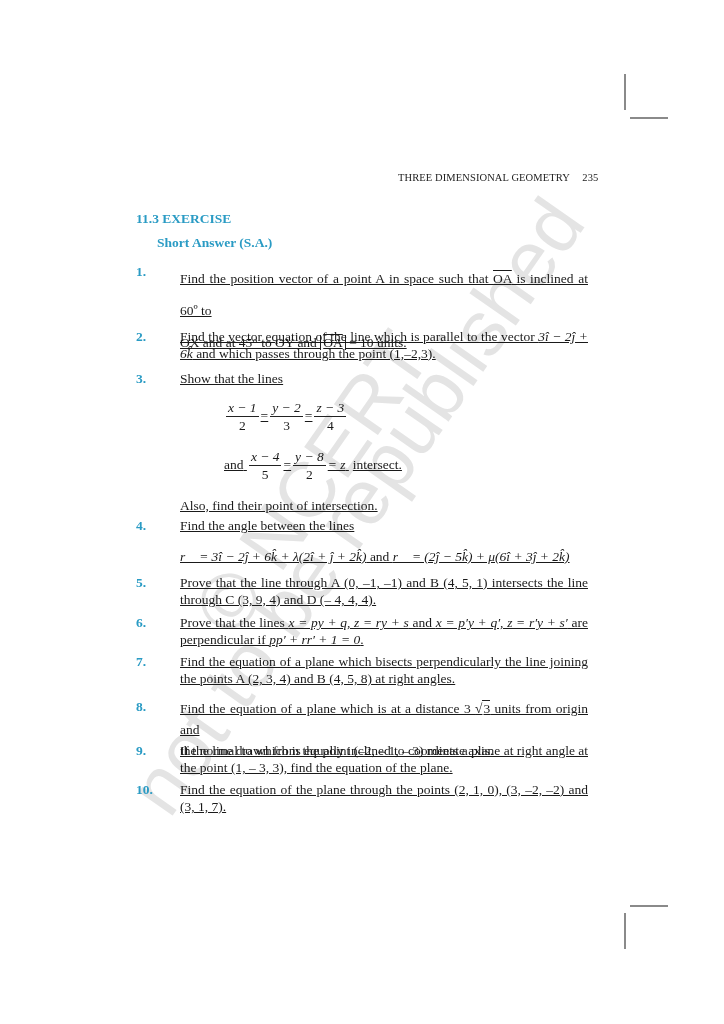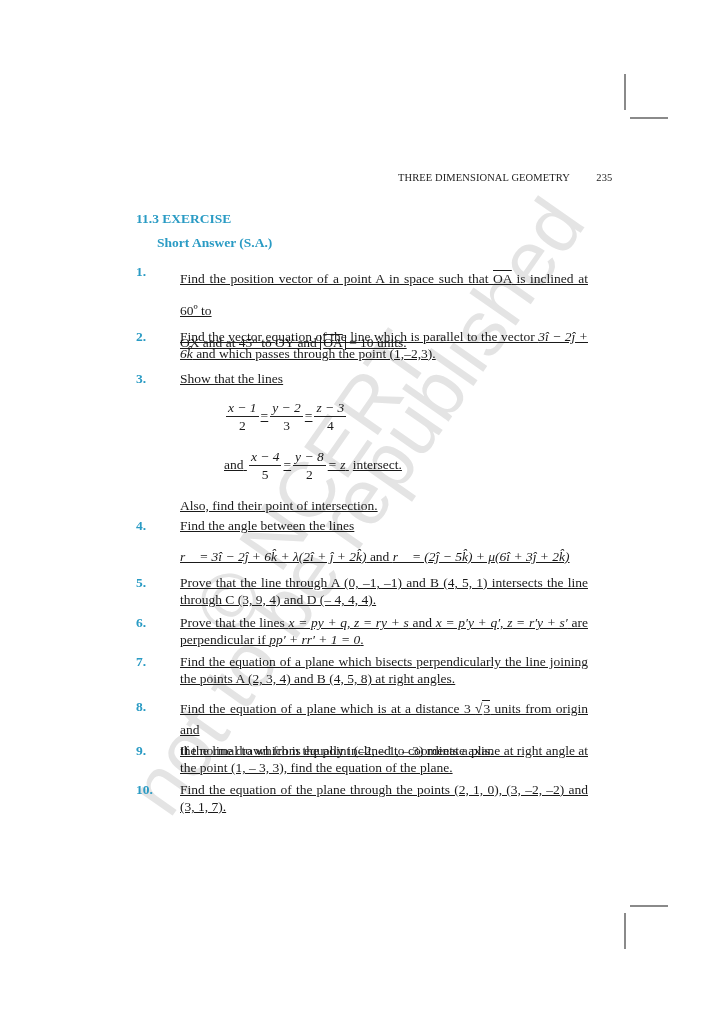--- a/index.html
+++ b/index.html
@@ -2,21 +2,21 @@
 <html><head>
   <meta charset="utf-8">
   <style>
     html, body { margin: 0; padding: 0; }
     body {
       width: 724px; height: 1024px; background: #ffffff; position: relative; overflow: hidden;
       font-family: "Liberation Serif", "DejaVu Serif", serif; color: #1a1a1a;
     }
     .crop { position: absolute; background: #8a8a8a; }
     .header { position: absolute; top: 172px; left: 398px; font-size: 10.5px; letter-spacing: 0.1px; color: #222; }
-    .header .pg { margin-left: 24px; }
+    .header .pg { margin-left: 10px; }
     .sec-title { position: absolute; left: 136px; top: 211px; font-size: 13.5px; font-weight: bold; color: #2a9bc4; }
     .sub-title { position: absolute; left: 136px; top: 235px; font-size: 13.5px; font-weight: bold; color: #2a9bc4; margin-left: 21px; }
     .q { position: absolute; left: 136px; width: 452px; font-size: 13.5px; line-height: 17px; }
     .q .num { position: absolute; left: 0; top: 0; font-weight: bold; color: #2a9bc4; }
     .q .body { margin-left: 44px; text-align: justify; text-decoration: underline; }
     .m { font-style: italic; }
     .ov { text-decoration: overline; }
     .abs { border-left: 1px solid #222; border-right: 1px solid #222; padding: 0 2px; }
     .frac { display: inline-block; vertical-align: middle; text-align: center; margin: 0 2px; }
     .frac .n { display: block; border-bottom: 1px solid #222; padding: 0 2px; font-style: italic; }

